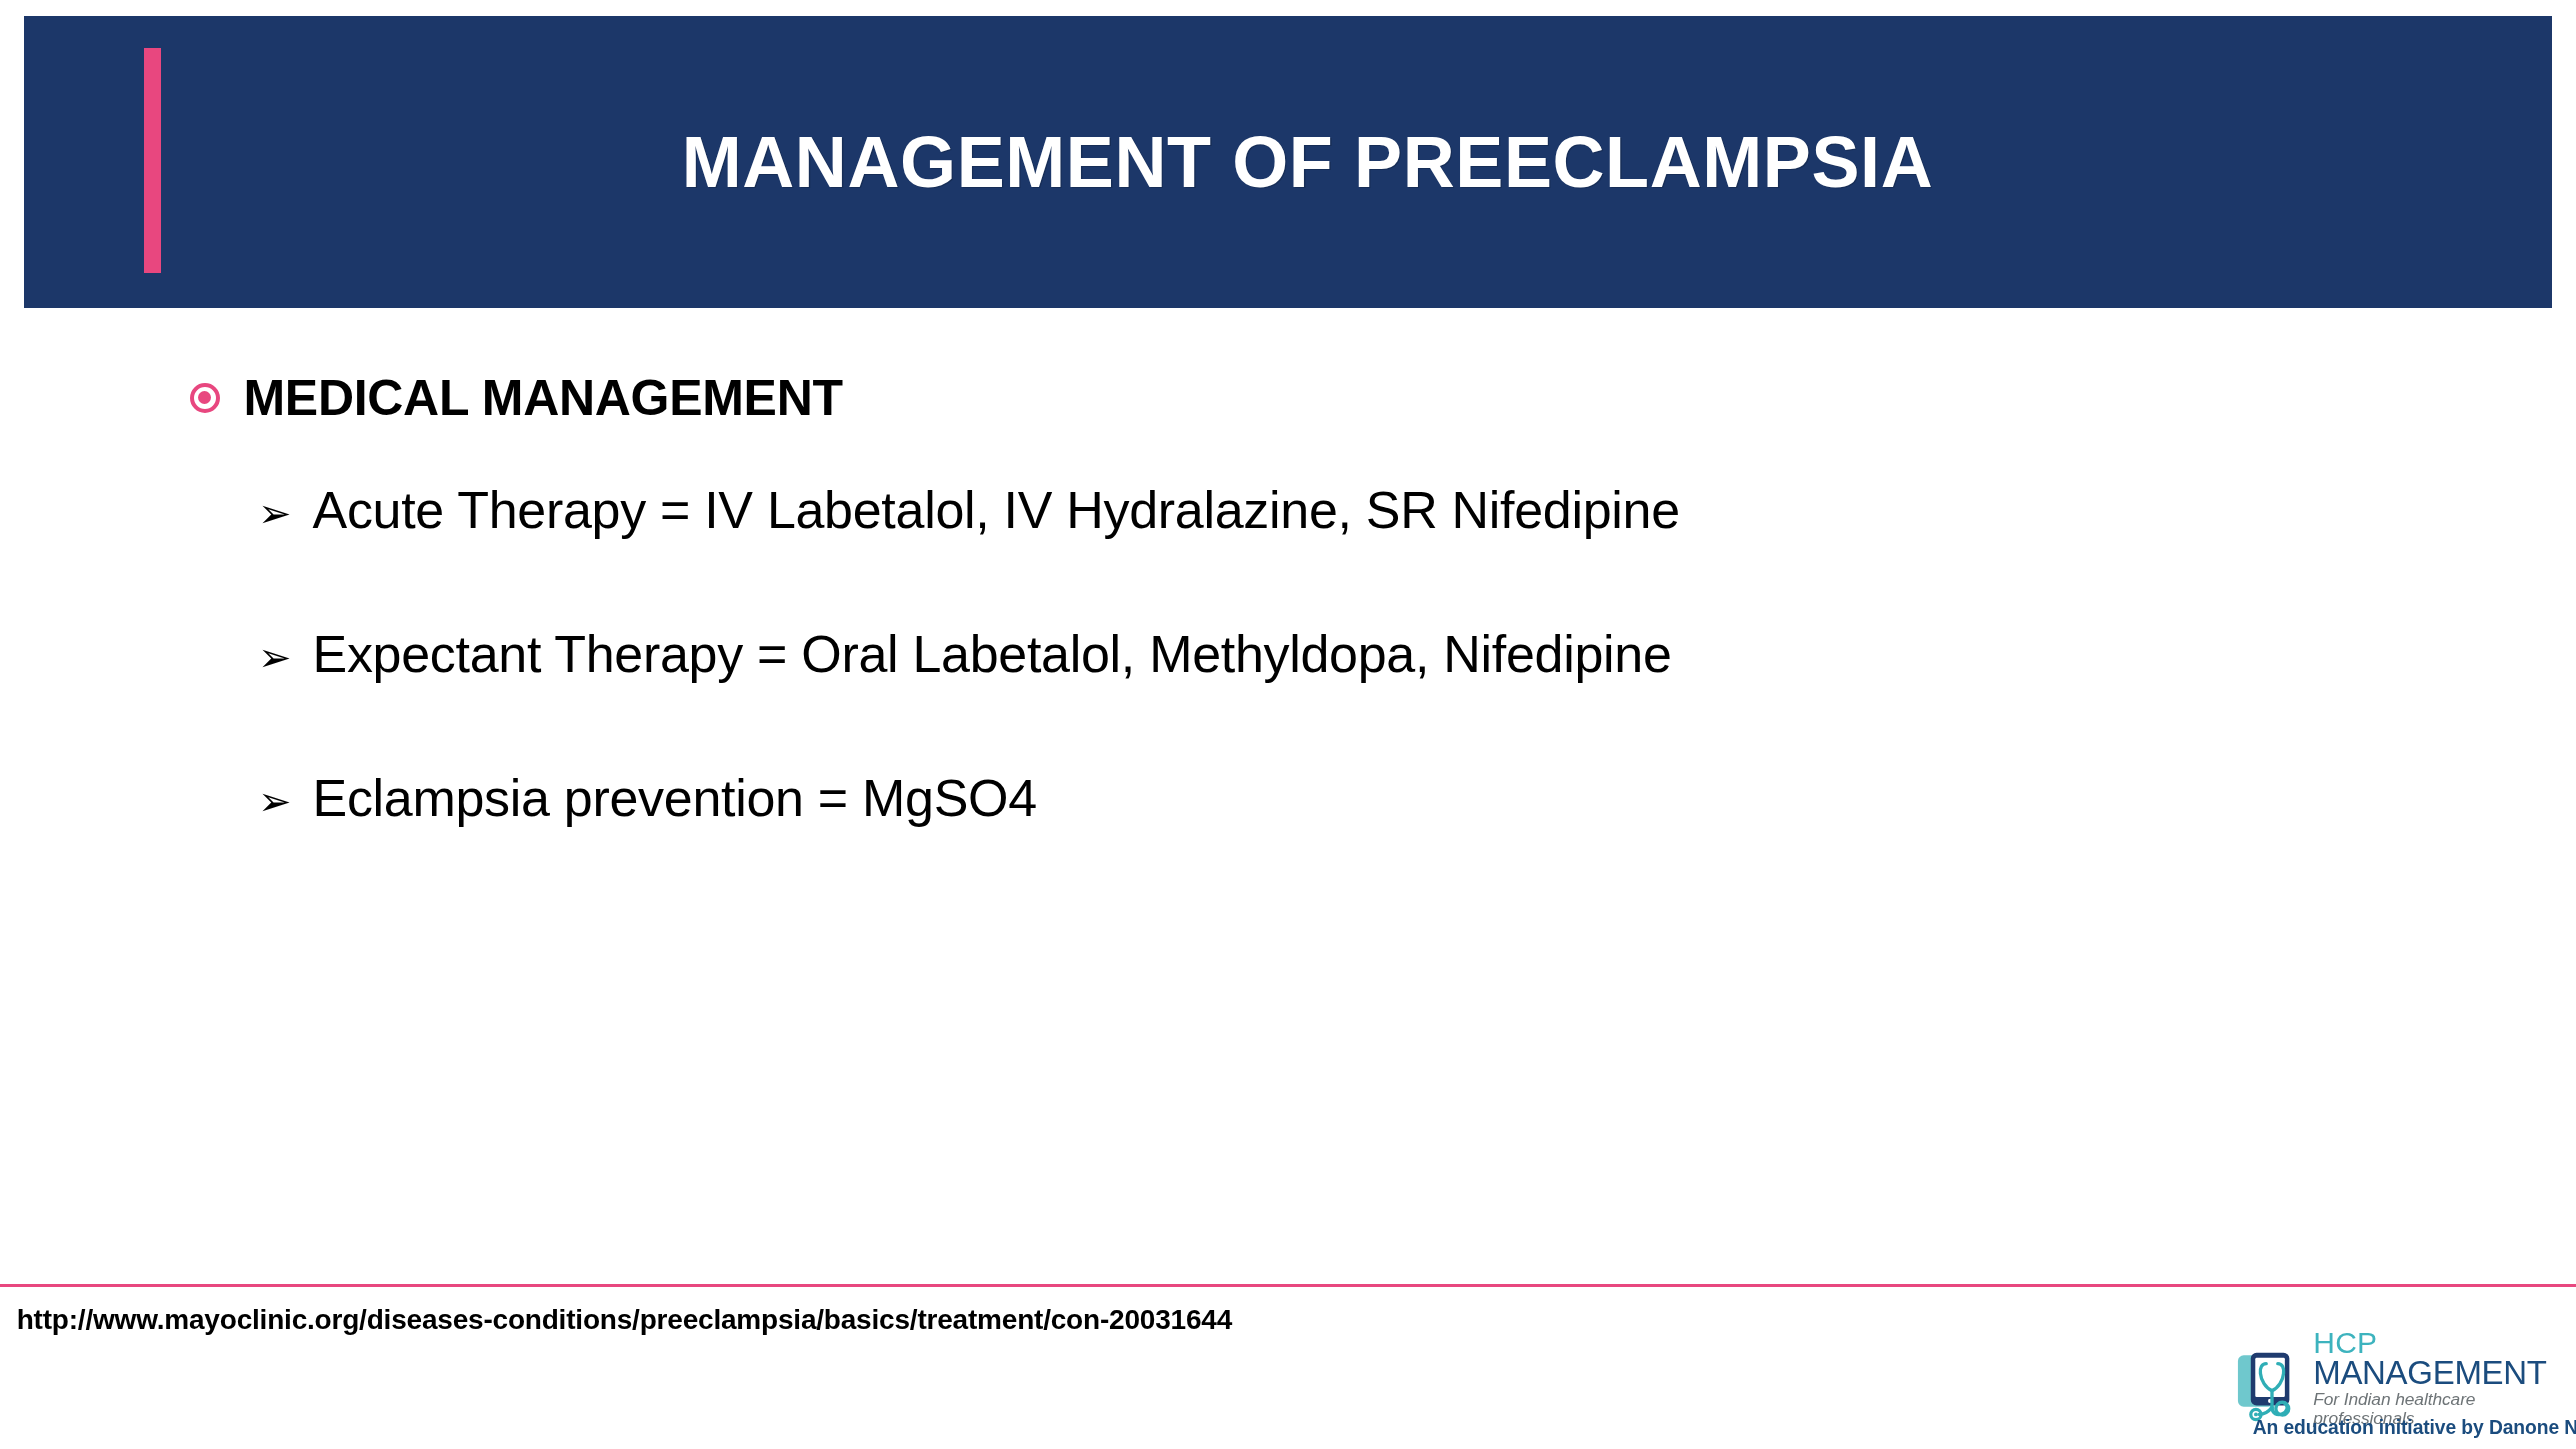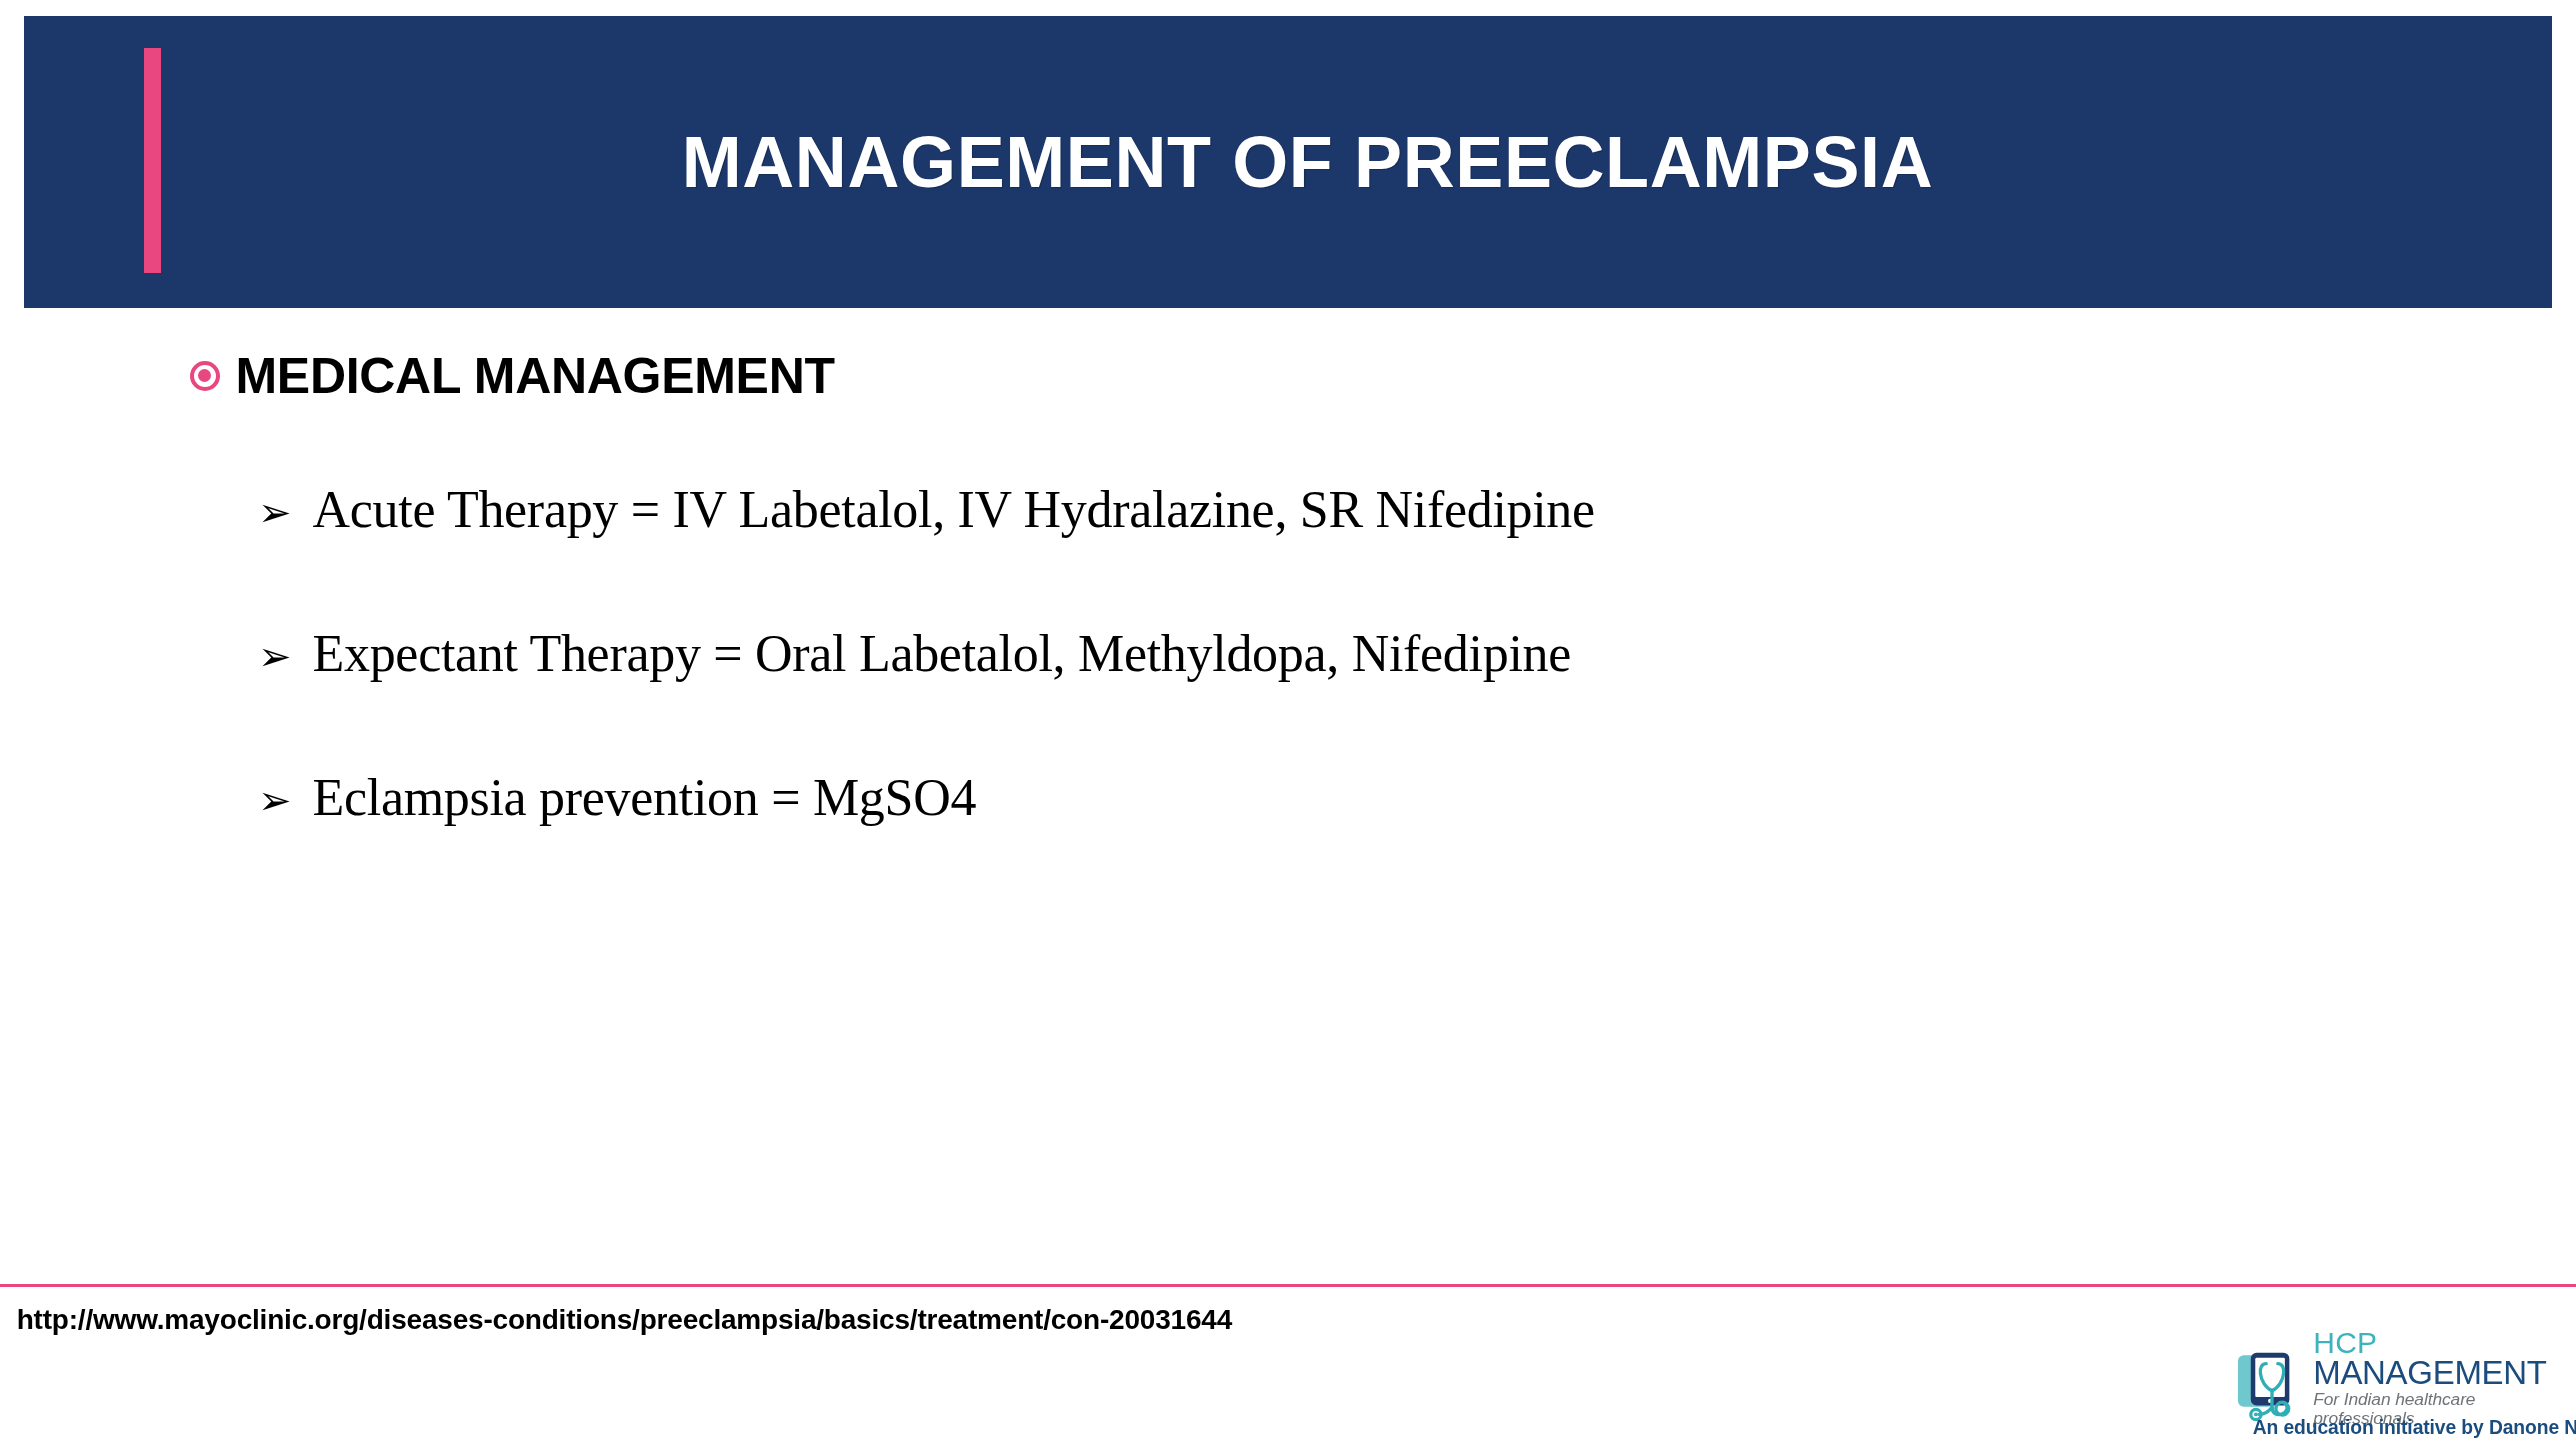--- a/index.html
+++ b/index.html
@@ -68,23 +68,24 @@
     position: absolute;
     left: 0;
     top: 335px;
     width: 2576px;
     height: 927px;
   }
 
   .level1-row {
     position: absolute;
     left: 190px;
-    top: 16px;
+    top: 38px;
     display: flex;
     align-items: center;
+    gap: 8px;
   }
 
   .bullet-target {
     position: relative;
     width: 30px;
     height: 30px;
     flex: 0 0 auto;
     margin-right: 15.5px;
   }
   .bullet-target .ring {
@@ -133,21 +134,21 @@
     font-family: "DejaVu Sans", sans-serif;
     font-size: 40px;
     line-height: 1;
     color: #000000;
     margin-right: 24.5px;
     position: relative;
     top: -1.3px;
   }
 
   .sub-text {
-    font-family: Liberation Serif, serif;
+    font-family: Liberation Sans, sans-serif;
     font-weight: normal;
     font-size: 52px;
     color: #000000;
     line-height: 1;
     white-space: nowrap;
     letter-spacing: -0.3px;
   }
 
   
   .footer-divider {

